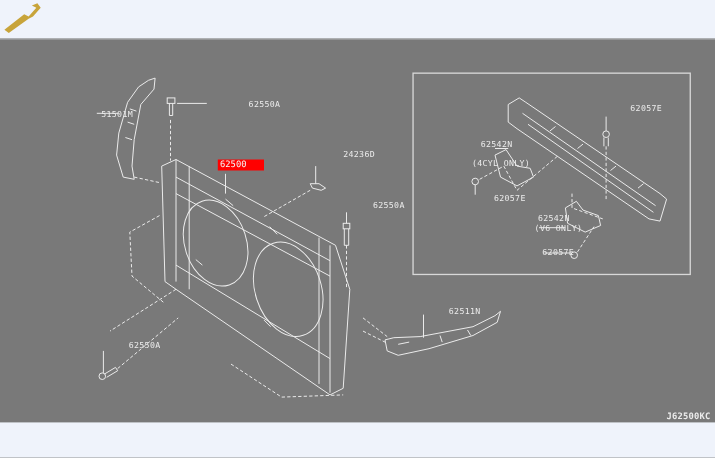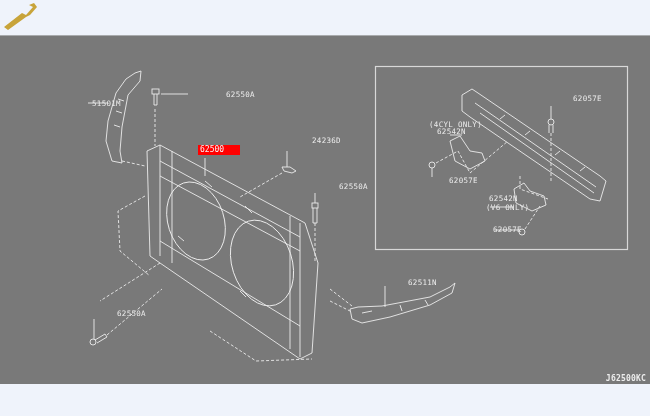--- a/index.html
+++ b/index.html
@@ -105,20 +105,20 @@
   <div class="lbl" style="left:56px;top:63px;">51501M</div>
   <div class="lbl" style="left:190px;top:54px;">62550A</div>
   <div class="lbl-hl" style="left:186px;top:109px;margin-left:12px;">62500</div>
   <div class="lbl" style="left:276px;top:100px;text-align:right;">24236D</div>
   <div class="lbl" style="left:303px;top:146px;">62550A</div>
   <div class="lbl" style="left:81px;top:273px;">62550A</div>
   <div class="lbl" style="left:372px;top:242px;">62511N</div>
 
   <div class="lbl" style="left:537px;top:58px;">62057E</div>
   <div class="lbl" style="left:401px;top:91px;">62542N</div>
-  <div class="lbl" style="left:393px;top:84px;">(4CYL ONLY)</div>
+  <div class="lbl" style="left:393px;top:108px;">(4CYL ONLY)</div>
   <div class="lbl" style="left:413px;top:140px;">62057E</div>
   <div class="lbl" style="left:453px;top:158px;">62542N</div>
   <div class="lbl" style="left:450px;top:167px;">(V6 ONLY)</div>
   <div class="lbl" style="left:457px;top:189px;">62057E</div>
 
   <div class="code">J62500KC</div>
 </div>
 
 </body></html>

